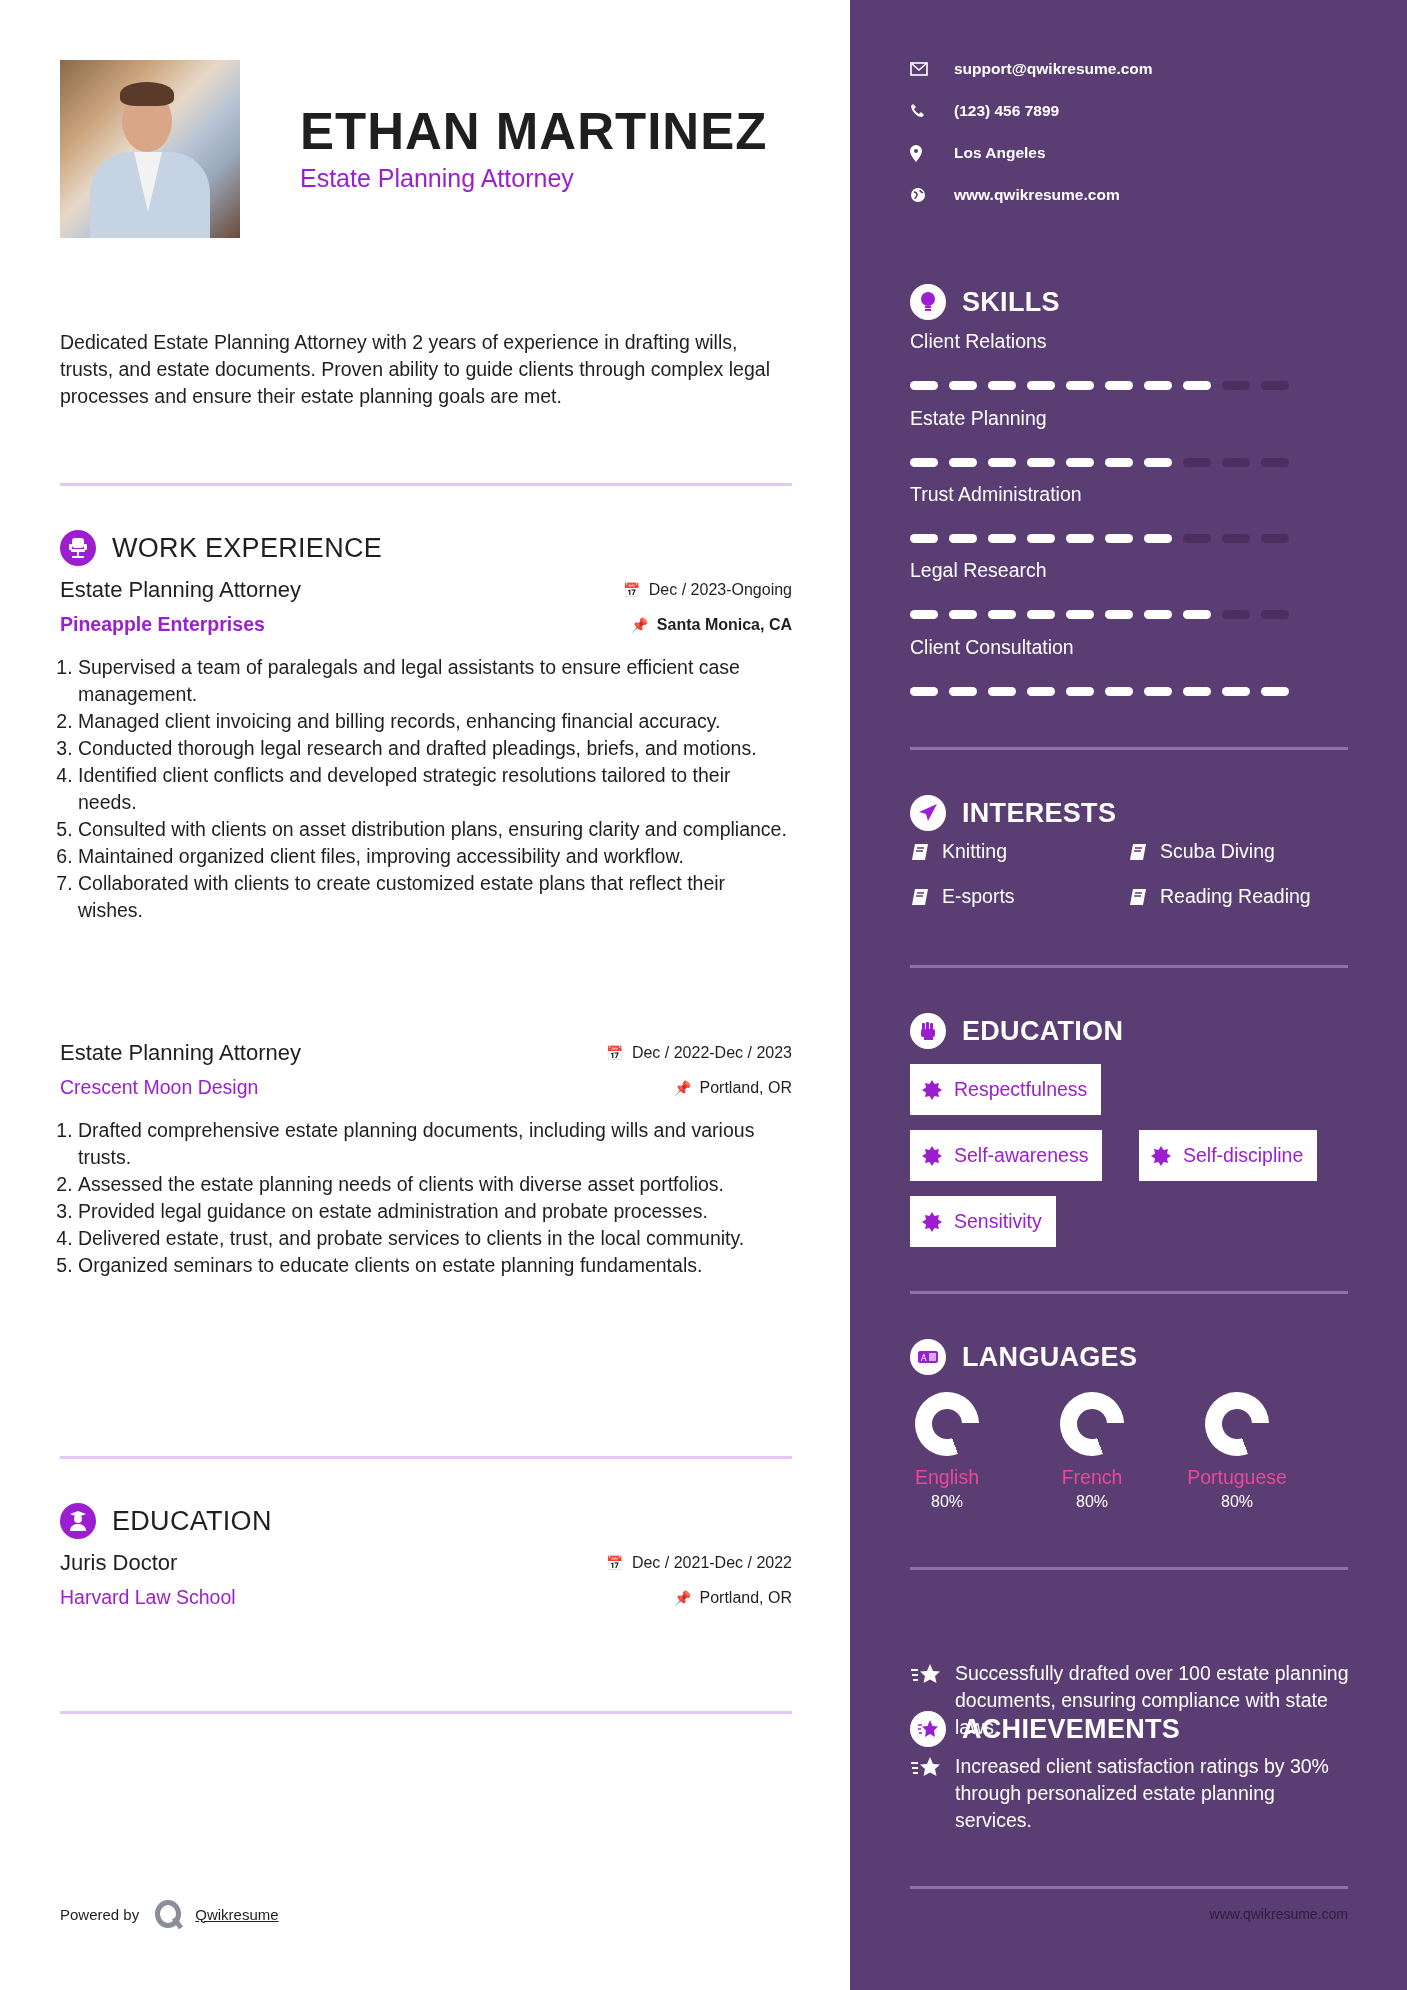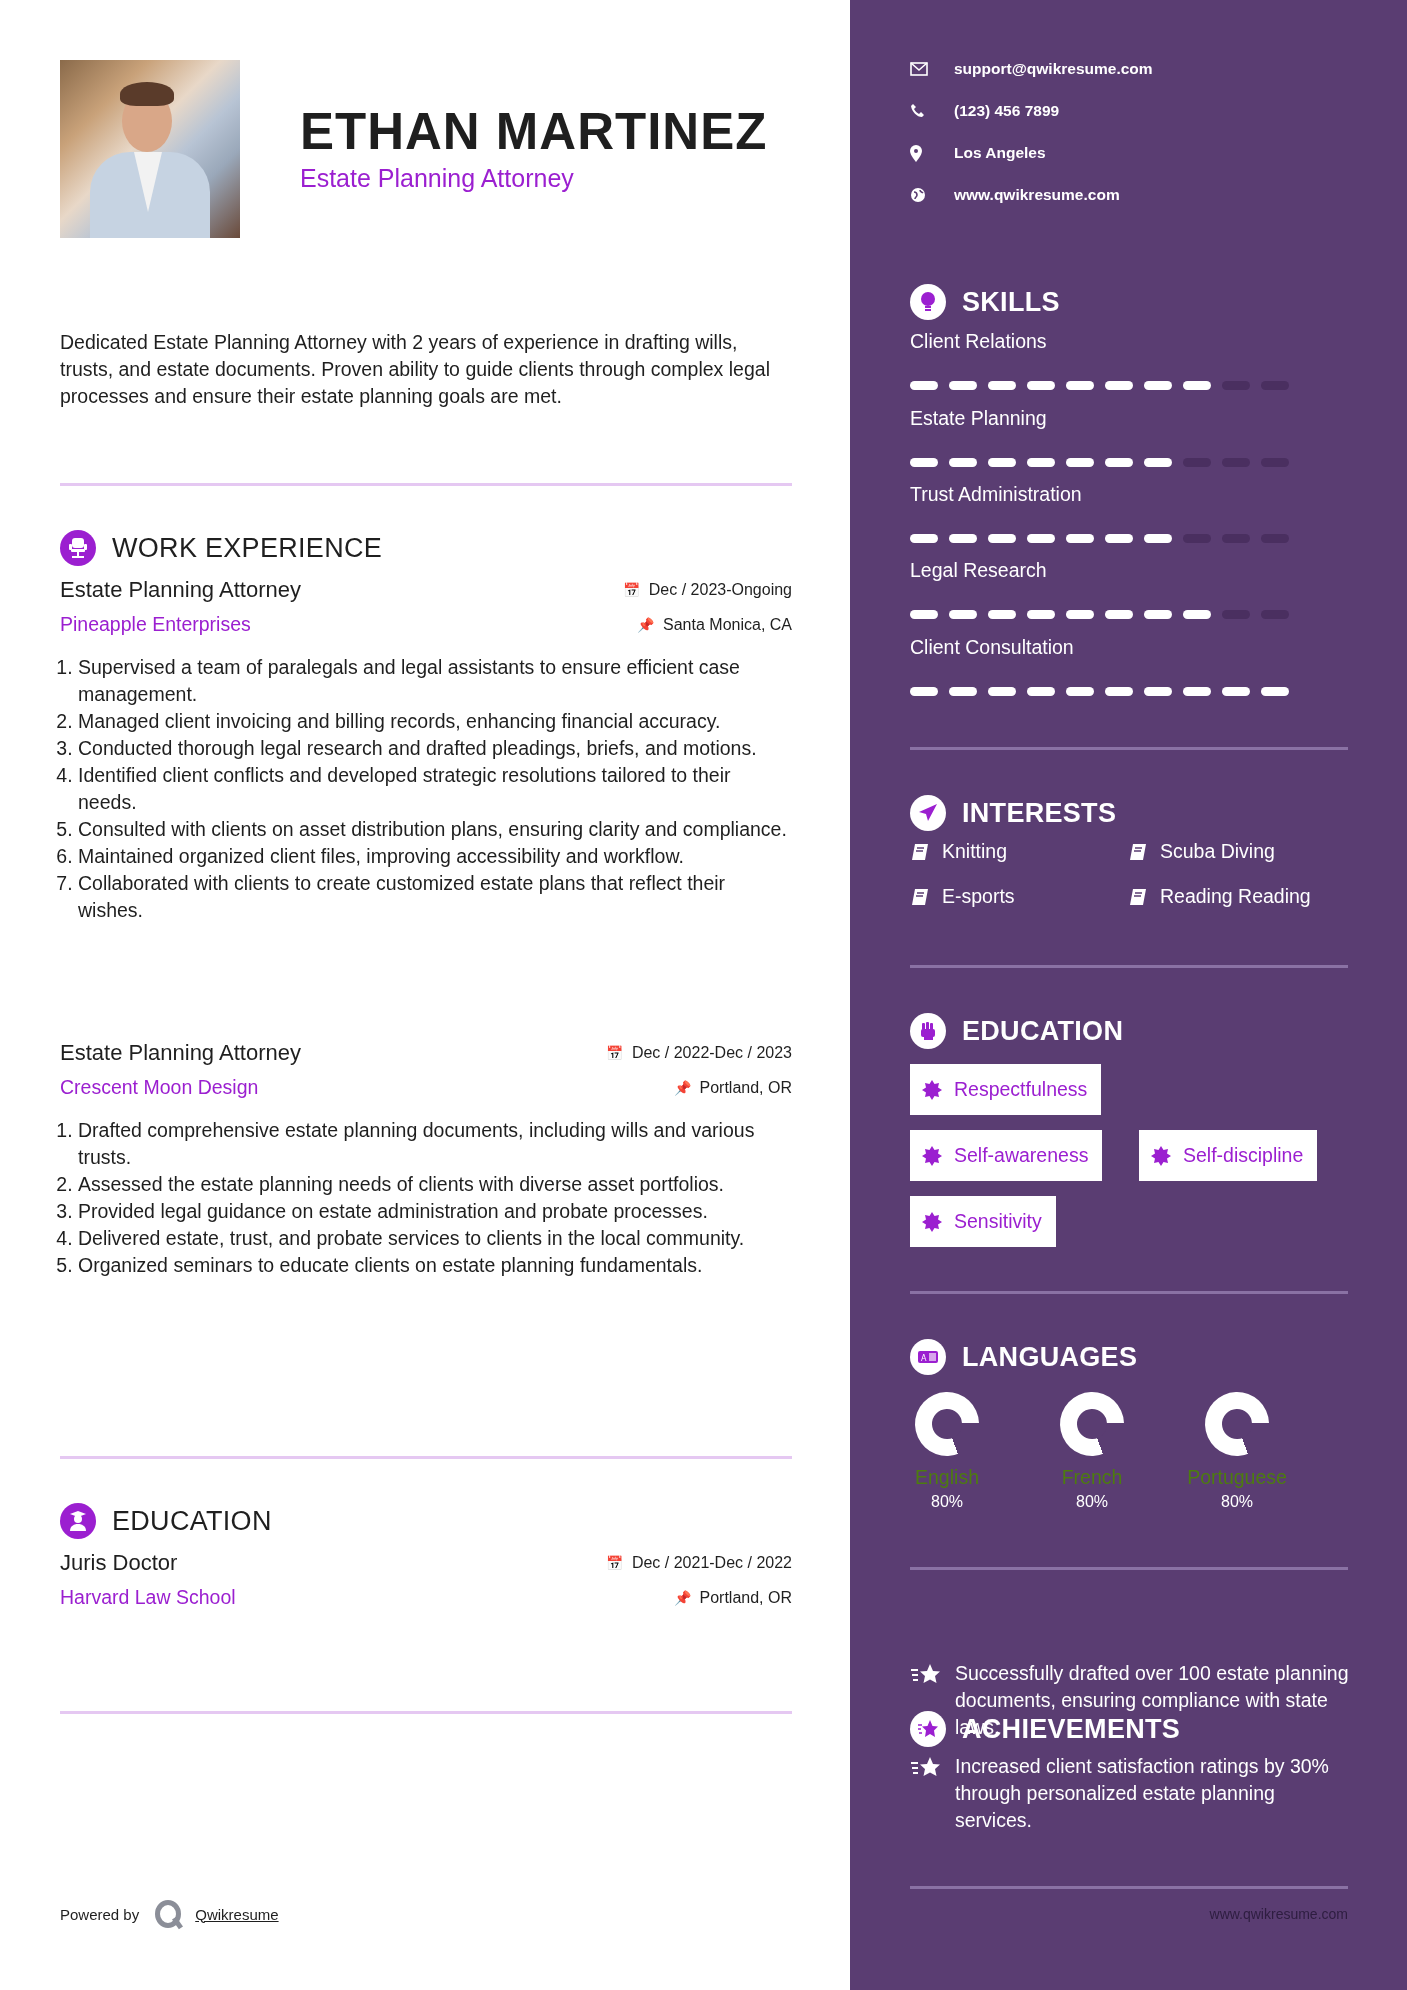--- a/index.html
+++ b/index.html
@@ -57,21 +57,21 @@
   .interest { position: absolute; display: flex; align-items: center; font-size: 19.5px; color: #fff; }
   .interest .ic { margin-right: 12px; display: flex; }
 
   .tag { position: absolute; height: 51px; background: #fff; display: flex; align-items: center; padding: 0 14px 0 12px; font-size: 19.5px; color: #9b1fd0; }
   .tag .ic { margin-right: 12px; display: flex; }
 
   .lang { position: absolute; text-align: center; width: 110px; }
   .lang .donut { width: 64px; height: 64px; margin: 0 auto; border-radius: 50%;
     background: conic-gradient(#5a3d72 0deg 72deg, #ffffff 72deg 360deg); position: relative; transform: rotate(88deg); }
   .lang .donut::after { content: ""; position: absolute; left: 17px; top: 17px; width: 30px; height: 30px; border-radius: 50%; background: #5a3d72; }
-  .lang .lname { font-size: 19.5px; margin-top: 10px; color: #4d7c0f; }
+  .lang .lname { font-size: 19.5px; margin-top: 10px; color: #ec4899; }
   .lang .pct { font-size: 16px; margin-top: 4px; color: #fff; }
 
   .ach { position: absolute; left: 910px; width: 440px; display: flex; }
   .ach .ic { width: 45px; flex: 0 0 45px; padding-top: 2px; }
   .ach .txt { font-size: 19.5px; line-height: 27px; color: #fff; }
 
   .site { position: absolute; left: 1100px; top: 1906px; width: 248px; text-align: right; font-size: 14px; color: #2e1d40; }
 </style>
 </head>
 <body>
@@ -104,21 +104,21 @@
   </div>
 
   <div class="job" style="top:577px;">
     <div class="job-row">
       <span class="job-title">Estate Planning Attorney</span>
       <span class="job-meta">
           <span class="ic">📅</span>
           <span>Dec / 2023-Ongoing</span>
         </span>
     </div>
-    <div class="job-row" style="margin-top:10px;">
+    <div class="job-row" style="margin-top:10px;font-weight:bold;">
       <span class="job-company">Pineapple Enterprises</span>
       <span class="job-meta">
           <span class="ic">📌</span>
           <span>Santa Monica, CA</span>
         </span>
     </div>
     <ol class="job-list">
       <li>Supervised a team of paralegals and legal assistants to ensure efficient case management.</li>
       <li>Managed client invoicing and billing records, enhancing financial accuracy.</li>
       <li>Conducted thorough legal research and drafted pleadings, briefs, and motions.</li>

